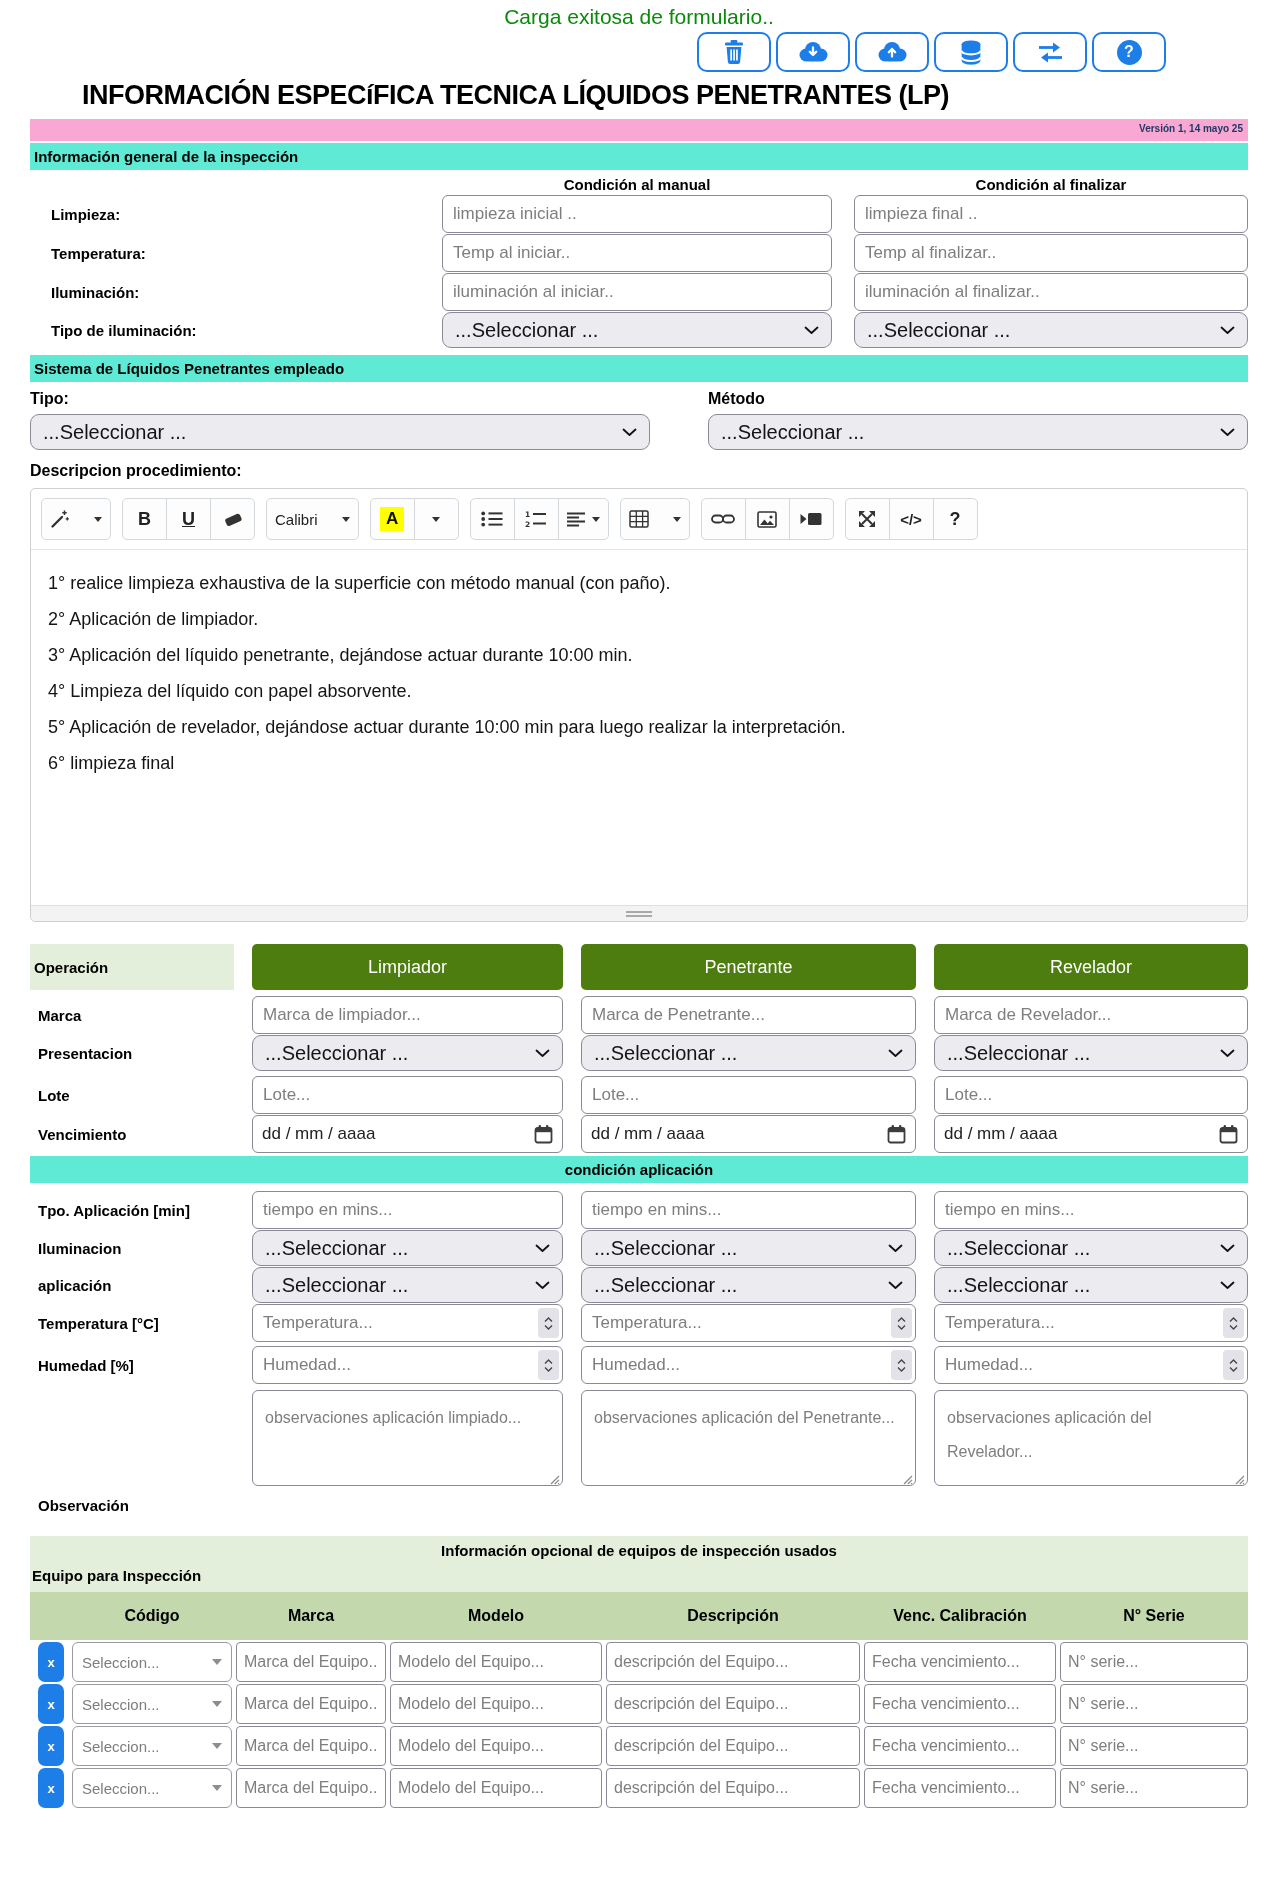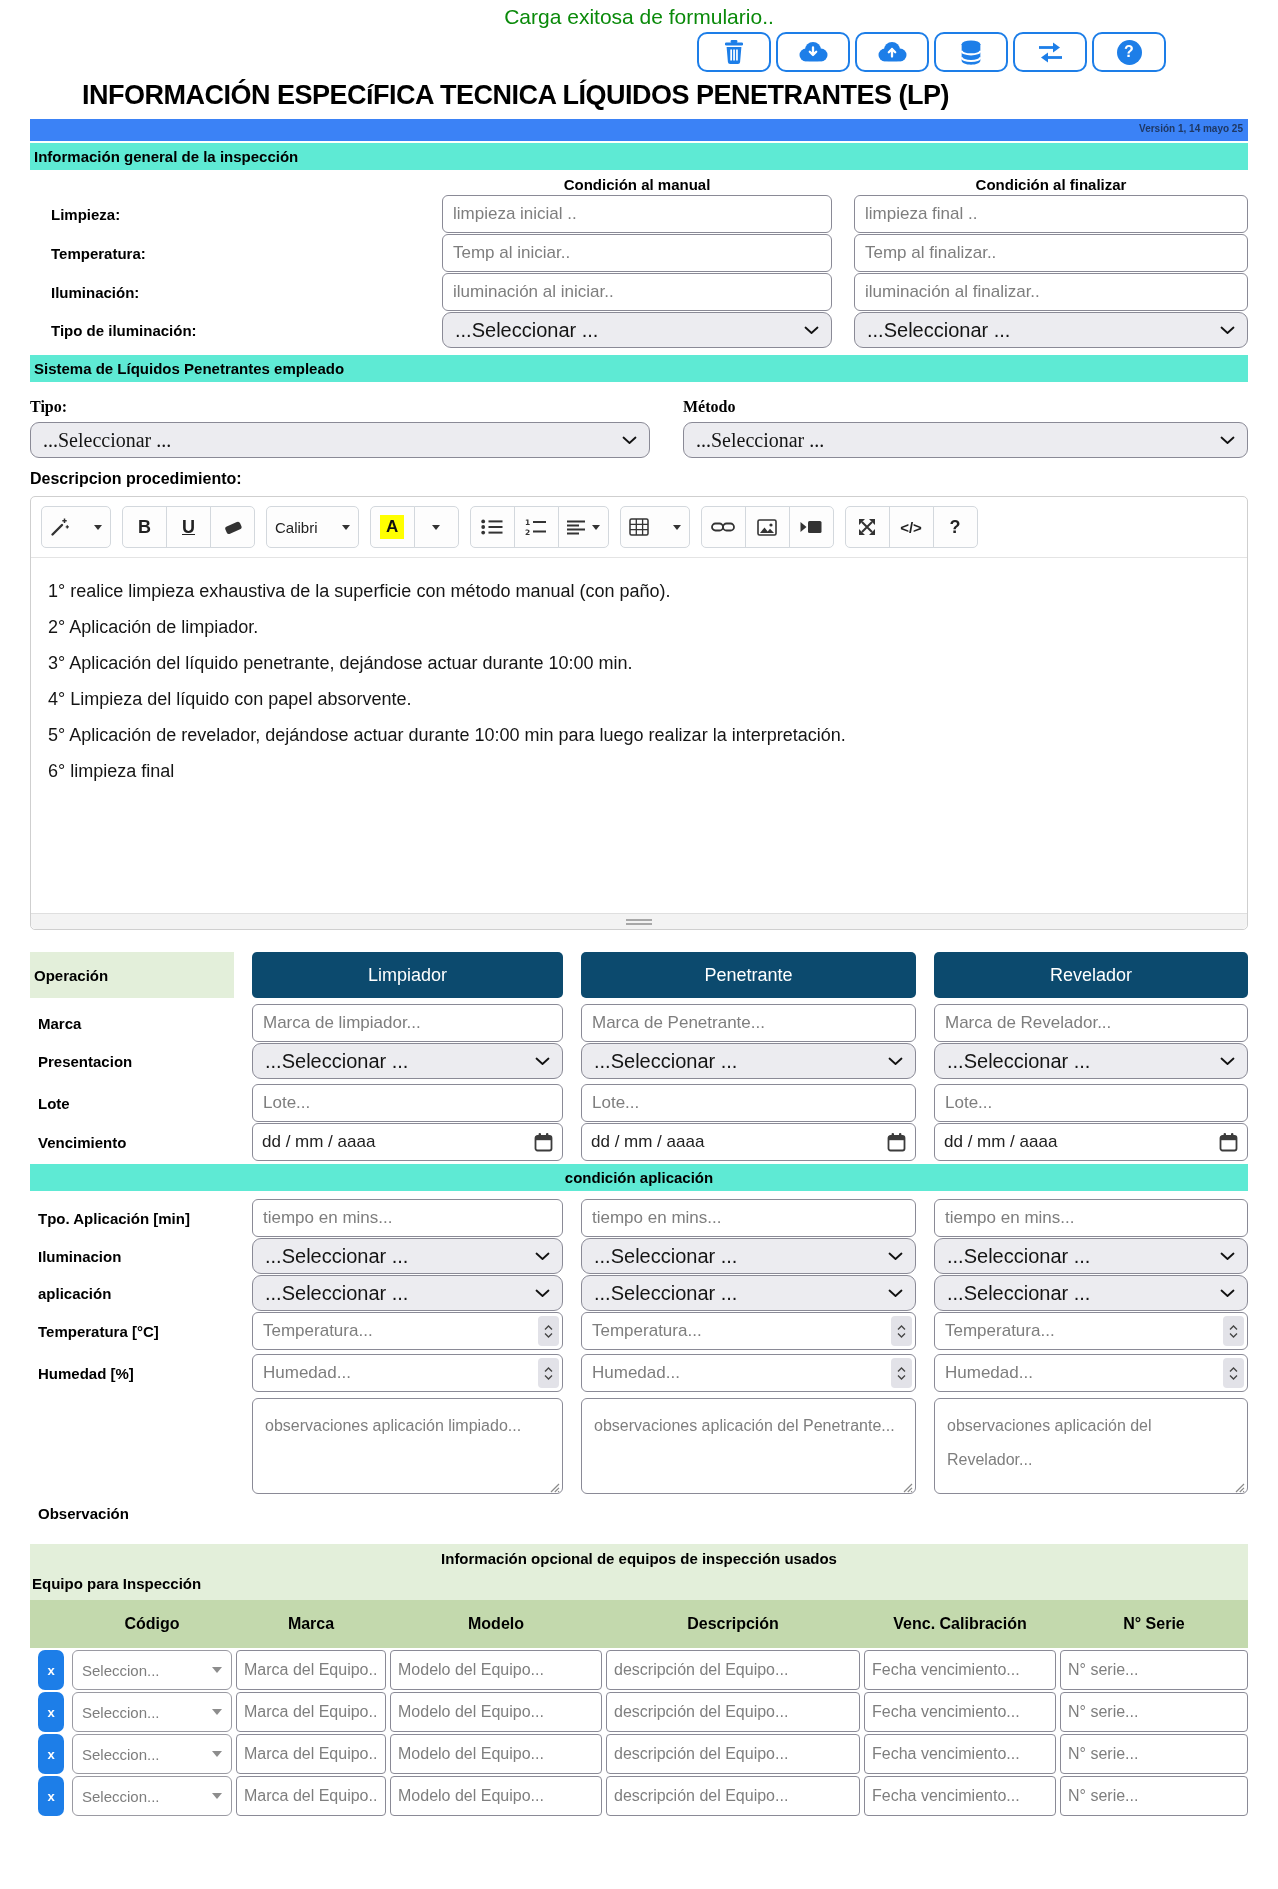--- a/index.html
+++ b/index.html
@@ -8,21 +8,21 @@
   .content { width: 1218px; margin-left: 30px; }
 
   
   .status-msg { text-align: center; padding-top: 5px; color: #0a8a0a; font-size: 21px; }
   .top-toolbar { display: flex; justify-content: flex-end; gap: 5px; margin: 3px 112px 0 0; }
   .tbtn { width: 74px; height: 40px; background: #fff; border: 2px solid #1d7ee8; border-radius: 10px;
           display: flex; align-items: center; justify-content: center; cursor: pointer; padding: 0; }
   .qcircle { width: 25px; height: 25px; border-radius: 50%; background: #1d7ee8; color: #fff;
              font-weight: bold; font-size: 16px; display: flex; align-items: center; justify-content: center; }
   .page-title { font-weight: bold; font-size: 27px; letter-spacing: -0.5px; margin: 8px 0 8px 82px; }
-  .bluebar { background: #3b82f6; height: 22px; position: relative; }
+  .bluebar { background: #f9a8d4; height: 22px; position: relative; }
   .version { position: absolute; right: 5px; top: 4px; font-size: 10px; font-weight: bold; color: #1f3864; }
 
   .greenbar { background: #5eead4; font-weight: bold; font-size: 15px; padding: 5px 4px; margin-top: 2px; }
   .greenbar.center { text-align: center; }
 
   
   input.txt { width: 100%; height: 38px; border: 1px solid #8a8a96; border-radius: 6px; padding: 0 10px;
               font-size: 17px; color: #222; font-family: "Liberation Sans", sans-serif; background:#fff; }
   input.txt::placeholder, textarea::placeholder { color: #7e7e7e; opacity: 1; }
   .sel { height: 36px; background: #ececf0; border: 1px solid #8a8a96; border-radius: 9px; cursor: pointer;
@@ -39,21 +39,21 @@
                 font-size: 16px; line-height: 2.1; resize: none; font-family: "Liberation Sans", sans-serif; color:#222; }
   .grip2 { position: absolute; right: 3px; bottom: 5px; }
 
   
   .g2 { display: grid; grid-template-columns: 390px 390px 1fr; column-gap: 22px; align-items: center; }
   .g2 .glabel { font-weight: bold; font-size: 15px; padding-left: 21px; }
   .colhead { font-weight: bold; font-size: 15px; text-align: center; padding: 6px 0 2px; }
   .g2.row { margin-bottom: 1px; }
 
   
-  .sysgrid { display: grid; grid-template-columns: 620px 1fr; column-gap: 33px; margin-top: 12px; font-family: Liberation Serif, serif; }
+  .sysgrid { display: grid; grid-template-columns: 620px 1fr; column-gap: 58px; margin-top: 4px; }
   .field-label { font-weight: bold; font-size: 16px; padding: 4px 0 6px; }
 
   
   .editor { border: 1px solid #cfcfcf; border-radius: 5px; margin-top: 2px; background: #fff; }
   .ed-toolbar { padding: 9px 10px; display: flex; gap: 11px; flex-wrap: wrap; border-bottom: 1px solid #e4e4e4; }
   .edgroup { display: inline-flex; }
   .edbtn { min-width: 45px; height: 42px; background: #fdfdfd; border: 1px solid #d3d8dd; display: inline-flex;
            align-items: center; justify-content: center; gap: 6px; cursor: pointer; margin-left: -1px; padding: 0 8px;
            font-family: "Liberation Sans", sans-serif; }
   .edgroup .edbtn:first-child { border-radius: 5px 0 0 5px; margin-left: 0; }
@@ -69,21 +69,21 @@
   .ed-content p { margin: 15px 0; }
   .ed-status { height: 16px; background: #f3f3f3; border-top: 1px solid #dfdfdf; border-radius: 0 0 5px 5px;
                display: flex; align-items: center; justify-content: center; cursor: ns-resize; }
   .grip { width: 26px; height: 6px; border-top: 2px solid #a8a8a8; border-bottom: 2px solid #a8a8a8; }
 
   
   .g3 { display: grid; grid-template-columns: 204px 311px 335px 1fr; column-gap: 18px; align-items: center; }
   .g3 .glabel { font-weight: bold; font-size: 15px; padding-left: 8px; }
   .g3.row { margin-bottom: 1px; }
   .opcell { background: #e3efda; font-weight: bold; font-size: 15px; height: 46px; display: flex; align-items: center; padding-left: 4px; }
-  .bluehead { background: #0c4a6e; color: #fff; font-size: 18px; height: 46px; border-radius: 5px;
+  .bluehead { background: #4d7c0f; color: #fff; font-size: 18px; height: 46px; border-radius: 5px;
               display: flex; align-items: center; justify-content: center; }
   .g3.hdr { margin: 22px 0 6px; align-items: stretch; }
   .obsrow { align-items: start; }
   .obsrow .glabel { align-self: end; padding-bottom: 0; transform: translateY(24px); }
 
   
   .equip-green { background: #e3efda; margin-top: 46px; padding: 6px 0 4px; }
   .equip-title { text-align: center; font-weight: bold; font-size: 15px; padding-bottom: 8px; }
   .equip-sub { font-weight: bold; font-size: 15px; padding: 0 0 4px 2px; }
   .eg { display: grid; grid-template-columns: 30px 160px 150px 212px 254px 192px 1fr; column-gap: 4px; padding-left: 8px; }

